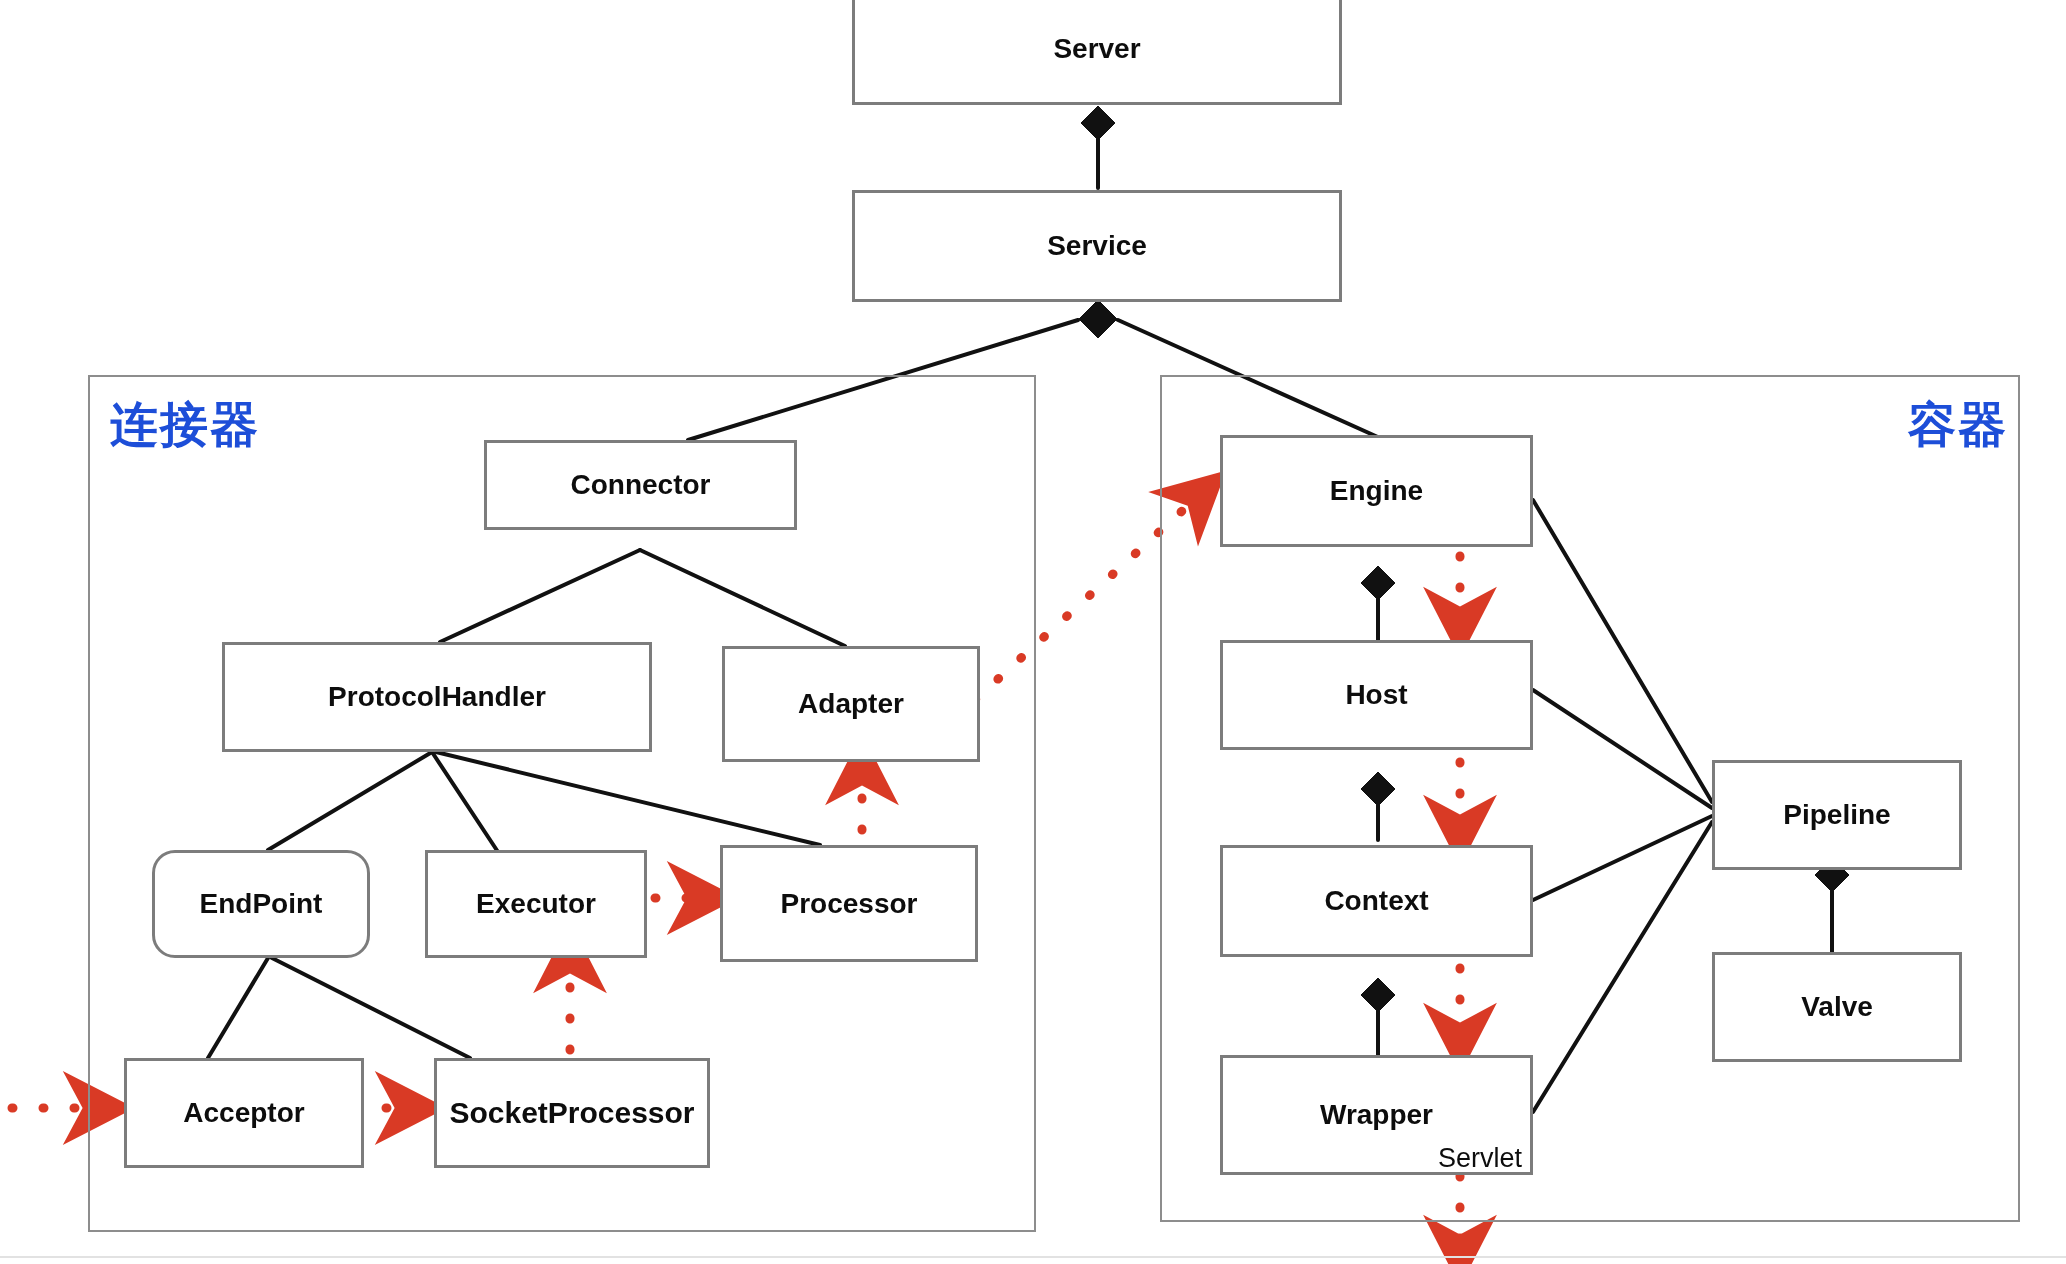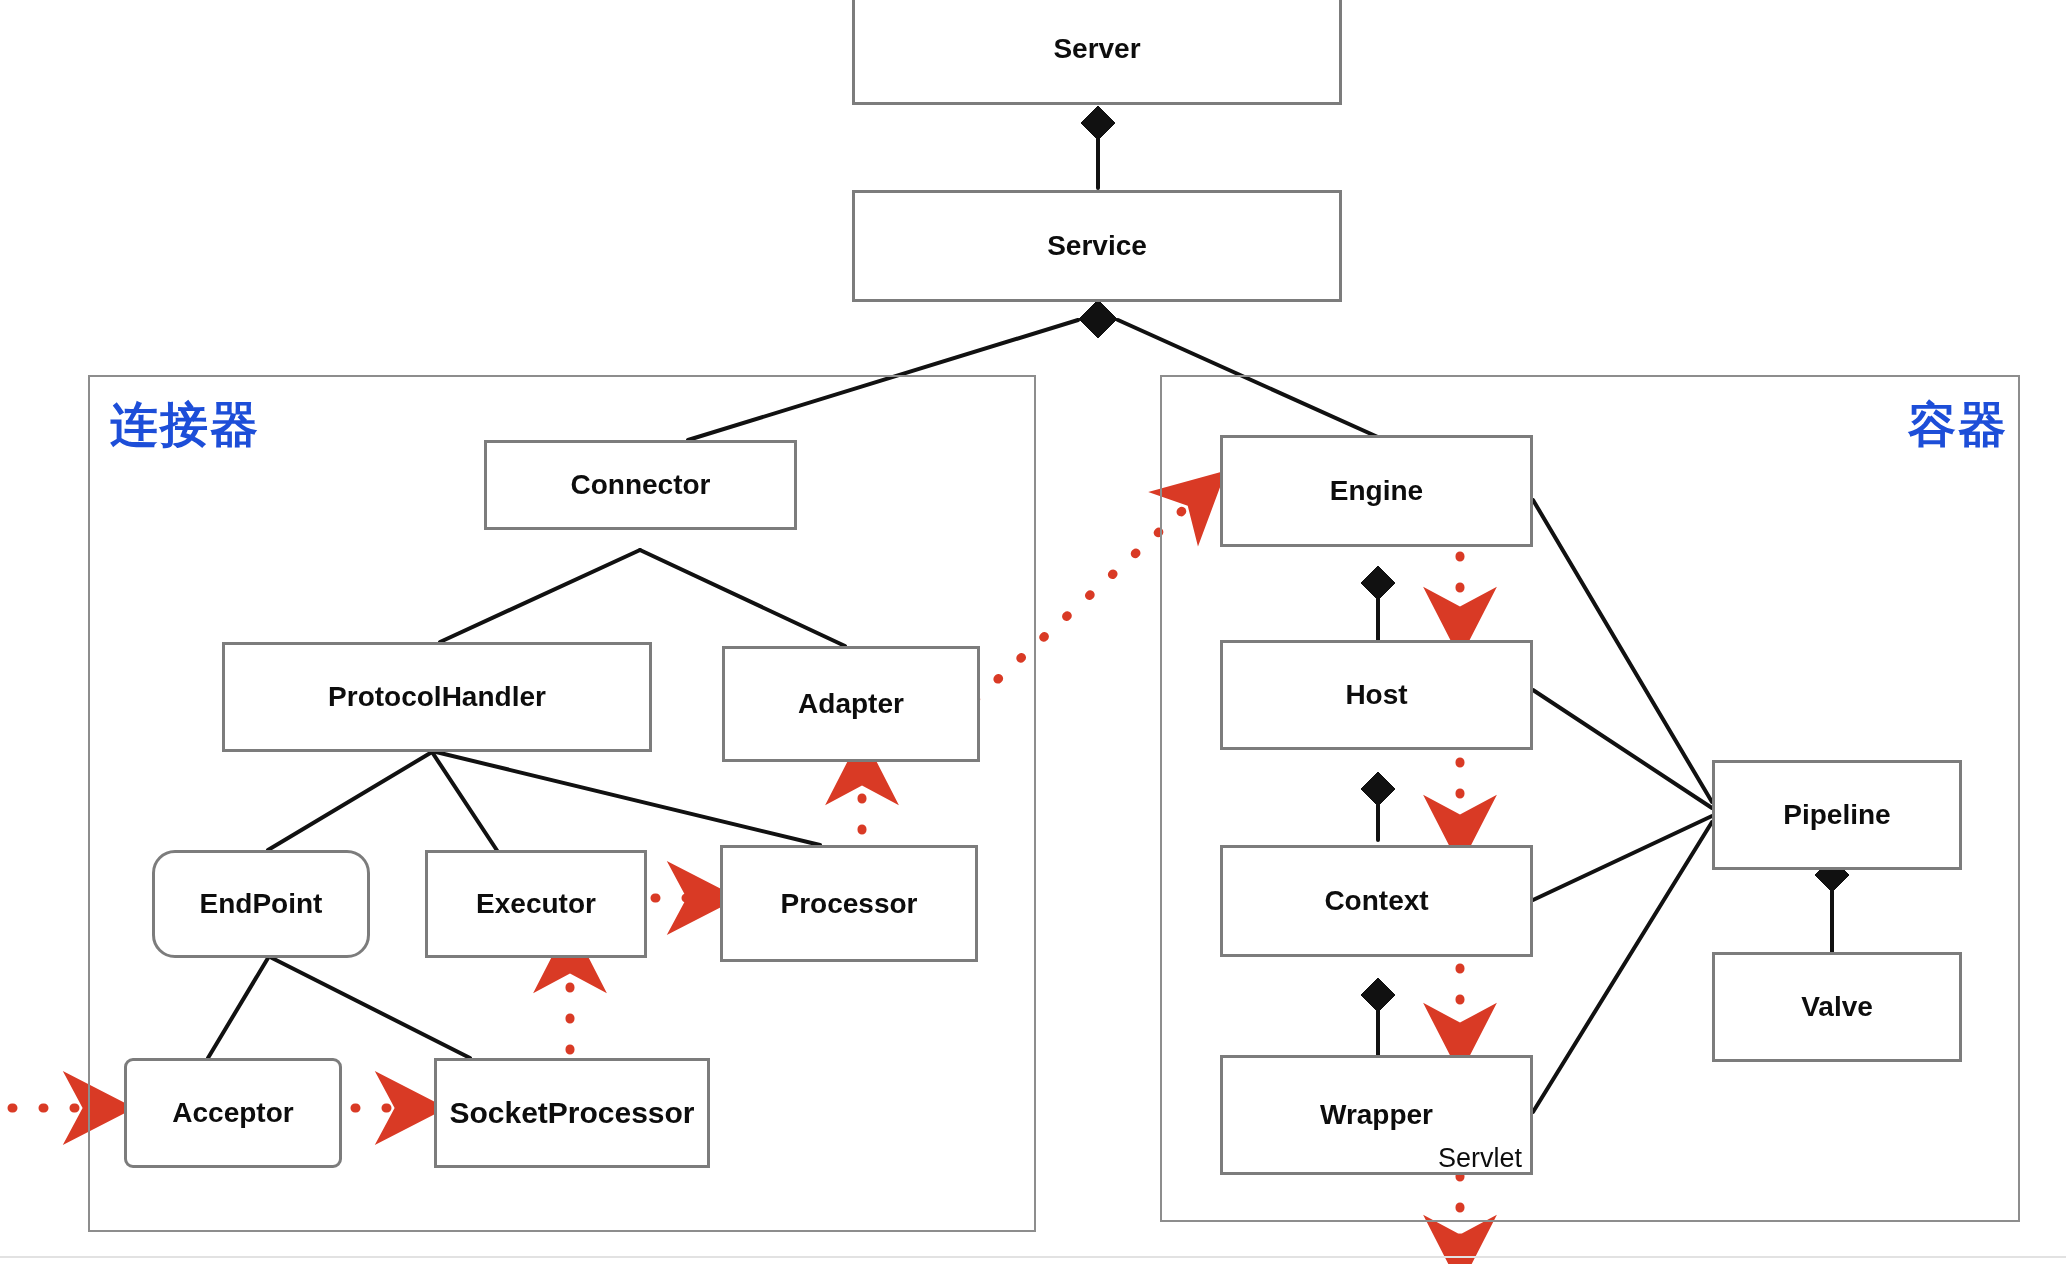--- a/index.html
+++ b/index.html
@@ -181,21 +181,21 @@
   </div>
 
   <div class="node" style="left:425px; top:850px; width:222px; height:108px;">
     <span class="node-label">Executor</span>
   </div>
 
   <div class="node" style="left:720px; top:845px; width:258px; height:117px;">
     <span class="node-label">Processor</span>
   </div>
 
-  <div class="node" style="left:124px; top:1058px; width:218px; height:110px;border-radius:9px;">
+  <div class="node" style="left:124px; top:1058px; width:240px; height:110px;">
     <span class="node-label">Acceptor</span>
   </div>
 
   <div class="node small" style="left:434px; top:1058px; width:276px; height:110px;">
     <span class="node-label">SocketProcessor</span>
   </div>
 
   <div class="node" style="left:1220px; top:435px; width:313px; height:112px;">
     <span class="node-label">Engine</span>
   </div>

